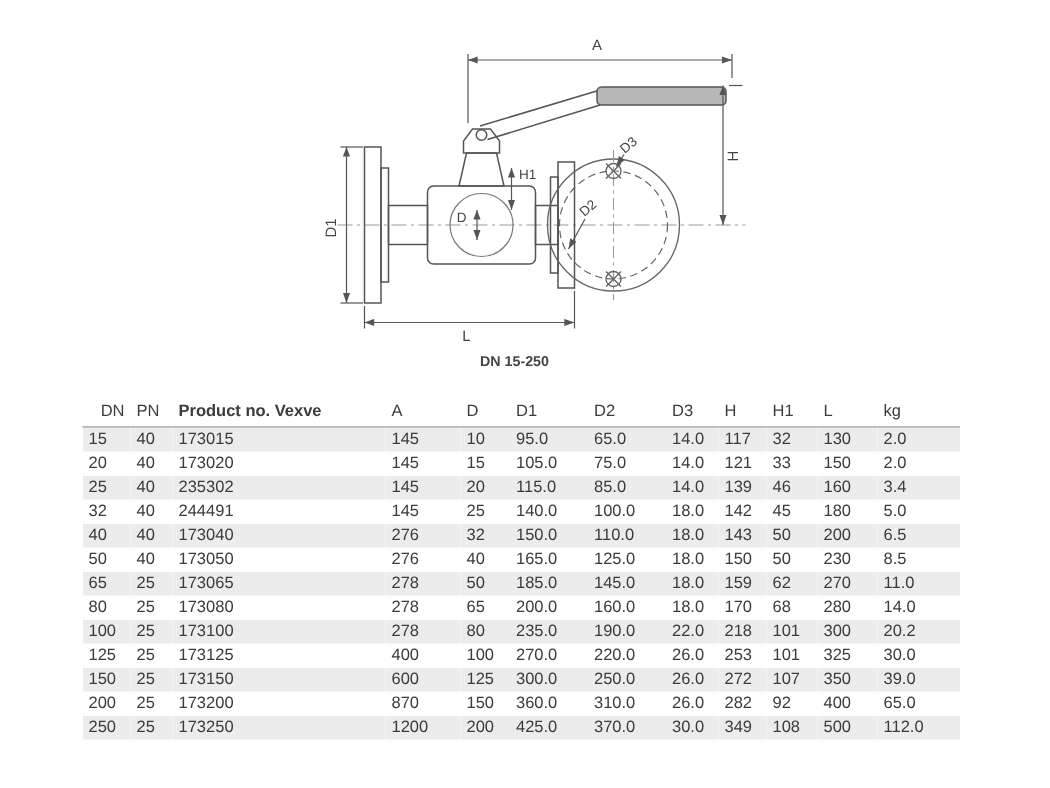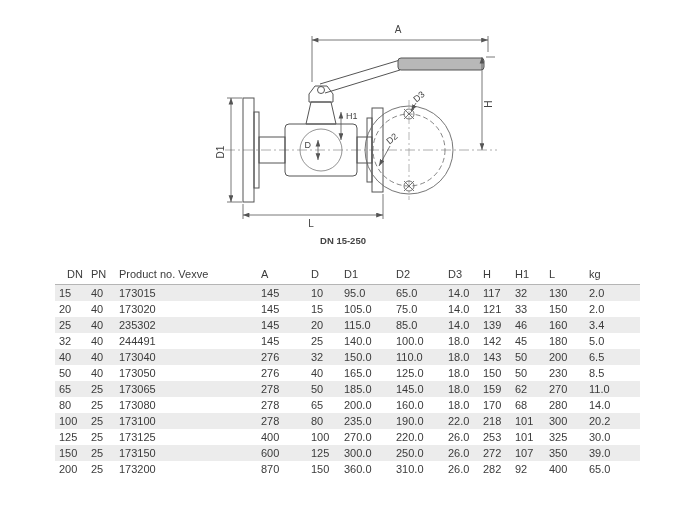--- a/index.html
+++ b/index.html
@@ -36,21 +36,21 @@
     padding: 2px 4px 4px 4px;
     border-bottom: 1px solid #b5b5b5;
   }
   td {
     padding: 1px 4px;
     line-height: 14px;
   }
   tbody tr:nth-child(odd) { background: #ececec; }
   th:nth-child(1)  { width: 32px; text-align: right; }
   th:nth-child(2)  { width: 28px; }
-  th:nth-child(3)  { width: 142px; }
+  th:nth-child(3)  { width: 142px; font-weight: bold; }
   th:nth-child(4)  { width: 50px; }
   th:nth-child(5)  { width: 33px; }
   th:nth-child(6)  { width: 52px; }
   th:nth-child(7)  { width: 52px; }
   th:nth-child(8)  { width: 35px; }
   th:nth-child(9)  { width: 32px; }
   th:nth-child(10) { width: 34px; }
   th:nth-child(11) { width: 40px; }
   th:nth-child(12) { width: auto; }
 </style>
@@ -320,15 +320,29 @@
           <td>870</td>
           <td>150</td>
           <td>360.0</td>
           <td>310.0</td>
           <td>26.0</td>
           <td>282</td>
           <td>92</td>
           <td>400</td>
           <td>65.0</td>
         </tr>
+        <tr>
+          <td>250</td>
+          <td>25</td>
+          <td>173250</td>
+          <td>1200</td>
+          <td>200</td>
+          <td>425.0</td>
+          <td>370.0</td>
+          <td>30.0</td>
+          <td>349</td>
+          <td>108</td>
+          <td>500</td>
+          <td>112.0</td>
+        </tr>
       </tbody>
   </table>
 </div>
 
 </body></html>

